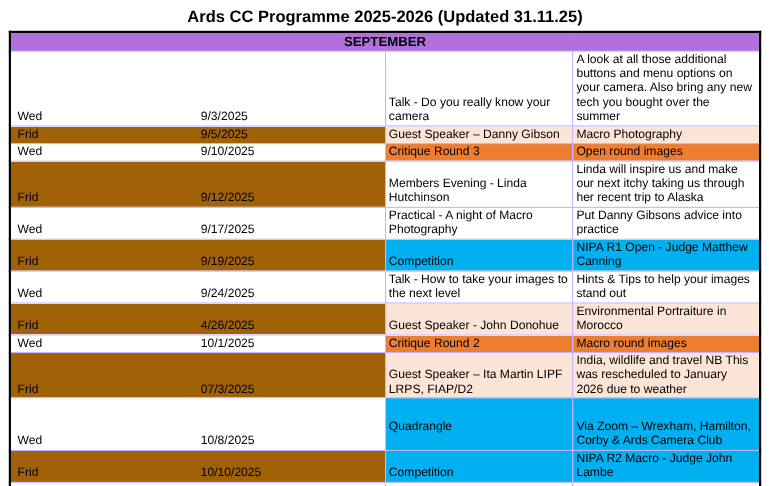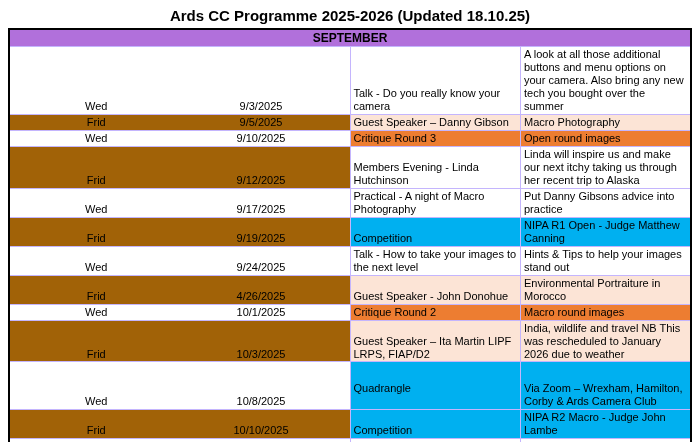--- a/index.html
+++ b/index.html
@@ -25,22 +25,22 @@
     border:2px solid #000;
   }
   td {
     border:1px solid #c4b5fd;
     vertical-align:bottom;
     font-size:11px;
     line-height:1.18;
     padding:1px 3px 1px 3px;
     overflow:hidden;
   }
-  td.day   { width:40px;  border-right:none; text-align:center; padding-left:6px; }
-  td.date  { width:71px;  border-left:none;  text-align:center;  padding-right:10px; }
+  td.day   { width:40px;  border-right:none; padding-left:6px; }
+  td.date  { width:71px;  border-left:none;  text-align:left;  padding-right:10px; }
   td.event { width:247px; }
   td.desc  { width:317px; }
   tr.month-header td {
     background:#B170DB;
     font-weight:bold;
     text-align:center;
     vertical-align:middle;
     font-size:12px;
     padding:1px;
     height:14px;
@@ -48,21 +48,21 @@
   .bg-orange { background:#ED7D31; }
   .bg-peach  { background:#FCE4D6;margin-left:24px; }
   .bg-cyan   { background:#00B0F0; }
   .bg-blue   { background:#a16207; }
   .vtop      { vertical-align:top; padding-top:20px; }
   tr.h41 { height:41px; } tr.h34 { height:34px; } tr.h30 { height:30px; } tr.h16 { height:16px; } tr.h15 { height:15px; }
 </style>
 </head>
 <body>
 
-<div class="title">Ards CC Programme 2025-2026 (Updated 18.10.25)</div>
+<div class="title">Ards CC Programme 2025-2026 (Updated 31.11.25)</div>
 
 <table class="programme">
   <tbody>
 
   <tr class="month-header">
     <td colspan="4">SEPTEMBER</td>
   </tr>
 
   <tr class="h41">
     <td class="day">Wed</td>
@@ -123,21 +123,21 @@
 
   <tr class="h15">
     <td class="day">Wed</td>
     <td class="date">10/1/2025</td>
     <td class="event bg-orange">Critique Round 2</td>
     <td class="desc bg-orange">Macro round images</td>
   </tr>
 
   <tr class="h30">
     <td class="day bg-blue">Frid</td>
-    <td class="date bg-blue">10/3/2025</td>
+    <td class="date bg-blue">07/3/2025</td>
     <td class="event bg-peach">Guest Speaker – Ita Martin LIPF LRPS, FIAP/D2</td>
     <td class="desc bg-peach">India, wildlife and travel NB This was rescheduled to January 2026 due to weather</td>
   </tr>
 
   <tr class="h30">
     <td class="day">Wed</td>
     <td class="date">10/8/2025</td>
     <td class="event bg-cyan vtop">Quadrangle</td>
     <td class="desc bg-cyan vtop">Via Zoom – Wrexham, Hamilton, Corby &amp; Ards Camera Club</td>
   </tr>

